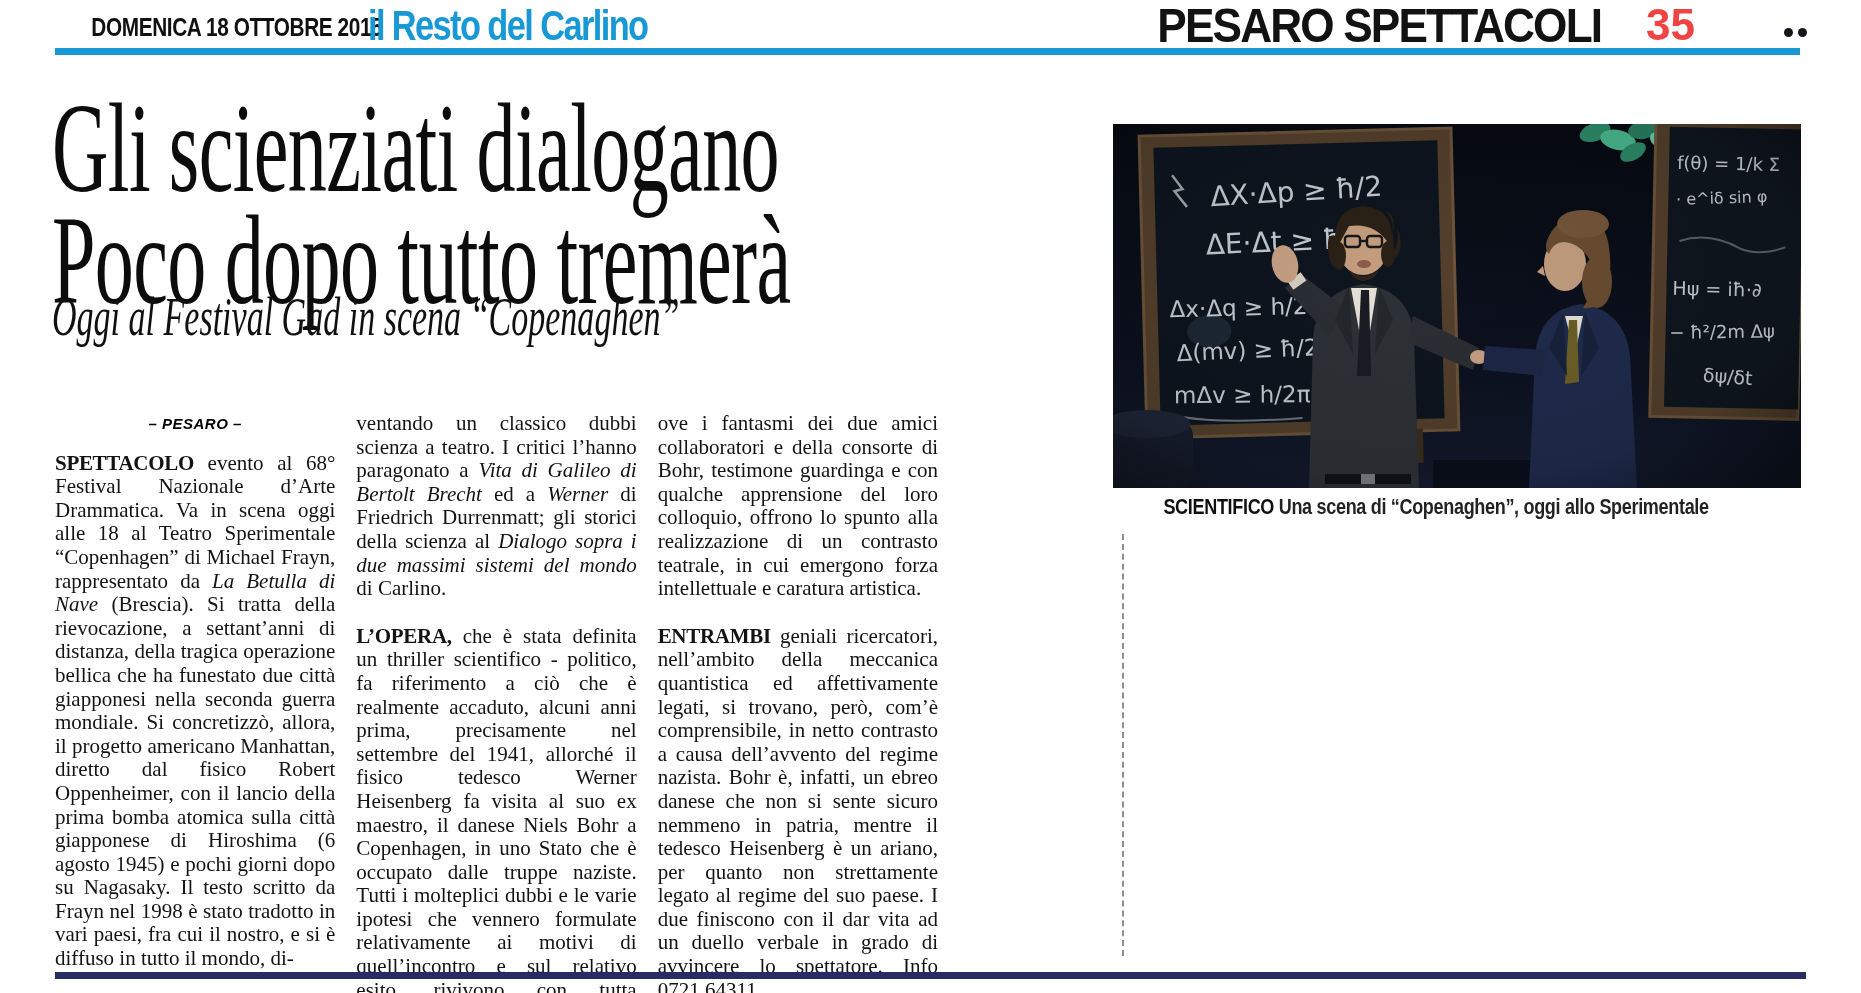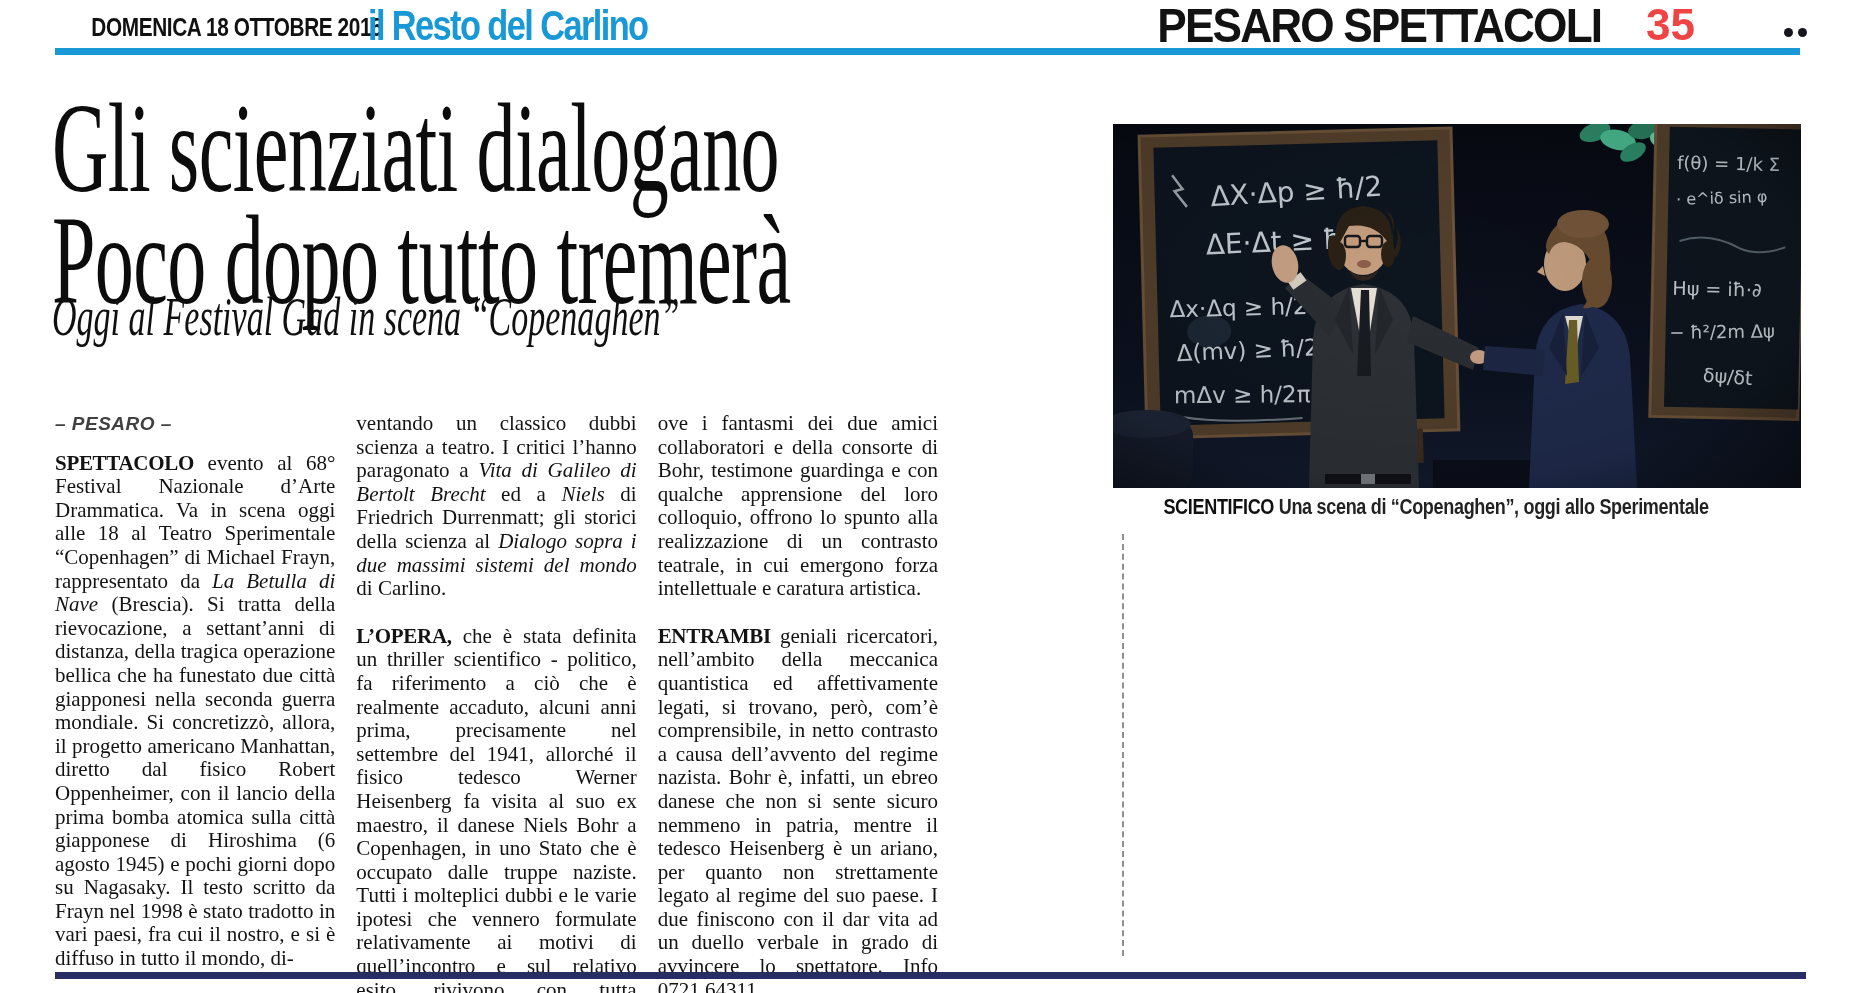--- a/index.html
+++ b/index.html
@@ -23,21 +23,21 @@
   
   .hl{left:52px;font-size:126px;line-height:1;color:#0c0c0c;letter-spacing:-1px;}
   .hl1{top:86px;}
   .hl2{top:198px;}
   .subhead{left:52px;top:290px;font-style:italic;font-size:54px;line-height:1;color:#101010;}
 
   
   .columns{left:55px;top:412px;width:883px;display:flex;gap:21px;}
   .col{width:281px;font-size:21px;line-height:23.6px;text-align:justify;color:#131313;}
   .dateline{font-family:"Liberation Sans",sans-serif;font-weight:bold;font-style:italic;
-            font-size:19px;text-align:left;margin-bottom:16px;letter-spacing:0.5px;color:#404040;}
+            font-size:15px;text-align:center;margin-bottom:16px;letter-spacing:0.5px;color:#000000;}
   .body-par{margin:0;}
   .body-par + .body-par{margin-top:24px;}
   .lead{font-weight:bold;letter-spacing:-0.3px;}
   .it{font-style:italic;}
 
   
   .photo-box{left:1113px;top:124px;width:688px;height:364px;}
   .caption{left:1113px;top:494px;width:560px;font-family:"Liberation Sans",sans-serif;
            font-size:22px;letter-spacing:-0.4px;transform:scaleX(0.82);color:#101010;}
   .caption .cap-label{font-weight:bold;}
@@ -78,21 +78,21 @@
   <div class="abs subhead">
     <span class="nowrap" style="transform:scaleX(0.63);">Oggi al Festival Gad in scena “Copenaghen”</span>
   </div>
 
   <div class="abs columns">
       <div class="col">
         <div class="dateline">– PESARO –</div>
         <p class="body-par"><span class="lead">SPETTACOLO</span><span> evento al 68° Festival Nazionale d’Arte Drammatica. Va in scena oggi alle 18 al Teatro Sperimentale “Copenhagen” di Michael Frayn, rappresentato da </span><span class="it">La Betulla di Nave</span><span> (Brescia). Si tratta della rievocazione, a settant’anni di distanza, della tragica operazione bellica che ha funestato due città giapponesi nella seconda guerra mondiale. Si concretizzò, allora, il progetto americano Manhattan, diretto dal fisico Robert Oppenheimer, con il lancio della prima bomba atomica sulla città giapponese di Hiroshima (6 agosto 1945) e pochi giorni dopo su Nagasaky. Il testo scritto da Frayn nel 1998 è stato tradotto in vari paesi, fra cui il nostro, e si è diffuso in tutto il mondo, di-</span></p>
       </div>
       <div class="col">
-        <p class="body-par"><span>ventando un classico dubbi scienza a teatro. I critici l’hanno paragonato a </span><span class="it">Vita di Galileo di Bertolt Brecht</span><span> ed a </span><span class="it">Niels</span><span> di Friedrich Durrenmatt; gli storici della scienza al </span><span class="it">Dialogo sopra i due massimi sistemi del mondo</span><span> di Carlino.</span></p>
+        <p class="body-par"><span>ventando un classico dubbi scienza a teatro. I critici l’hanno paragonato a </span><span class="it">Vita di Galileo di Bertolt Brecht</span><span> ed a </span><span class="it">Werner</span><span> di Friedrich Durrenmatt; gli storici della scienza al </span><span class="it">Dialogo sopra i due massimi sistemi del mondo</span><span> di Carlino.</span></p>
         <p class="body-par"><span class="lead">L’OPERA,</span><span> che è stata definita un thriller scientifico - politico, fa riferimento a ciò che è realmente accaduto, alcuni anni prima, precisamente nel settembre del 1941, allorché il fisico tedesco Werner Heisenberg fa visita al suo ex maestro, il danese Niels Bohr a Copenhagen, in uno Stato che è occupato dalle truppe naziste. Tutti i molteplici dubbi e le varie ipotesi che vennero formulate relativamente ai motivi di quell’incontro e sul relativo esito, rivivono con tutta evidenza, in questa pièce,</span></p>
       </div>
       <div class="col">
         <p class="body-par"><span>ove i fantasmi dei due amici collaboratori e della consorte di Bohr, testimone guardinga e con qualche apprensione del loro colloquio, offrono lo spunto alla realizzazione di un contrasto teatrale, in cui emergono forza intellettuale e caratura artistica.</span></p>
         <p class="body-par"><span class="lead">ENTRAMBI</span><span> geniali ricercatori, nell’ambito della meccanica quantistica ed affettivamente legati, si trovano, però, com’è comprensibile, in netto contrasto a causa dell’avvento del regime nazista. Bohr è, infatti, un ebreo danese che non si sente sicuro nemmeno in patria, mentre il tedesco Heisenberg è un ariano, per quanto non strettamente legato al regime del suo paese. I due finiscono con il dar vita ad un duello verbale in grado di avvincere lo spettatore. Info 0721 64311.</span></p>
       </div>
     </div>
 
   <div class="abs photo-box">
     <svg width="688" height="364" viewBox="0 0 688 364">

